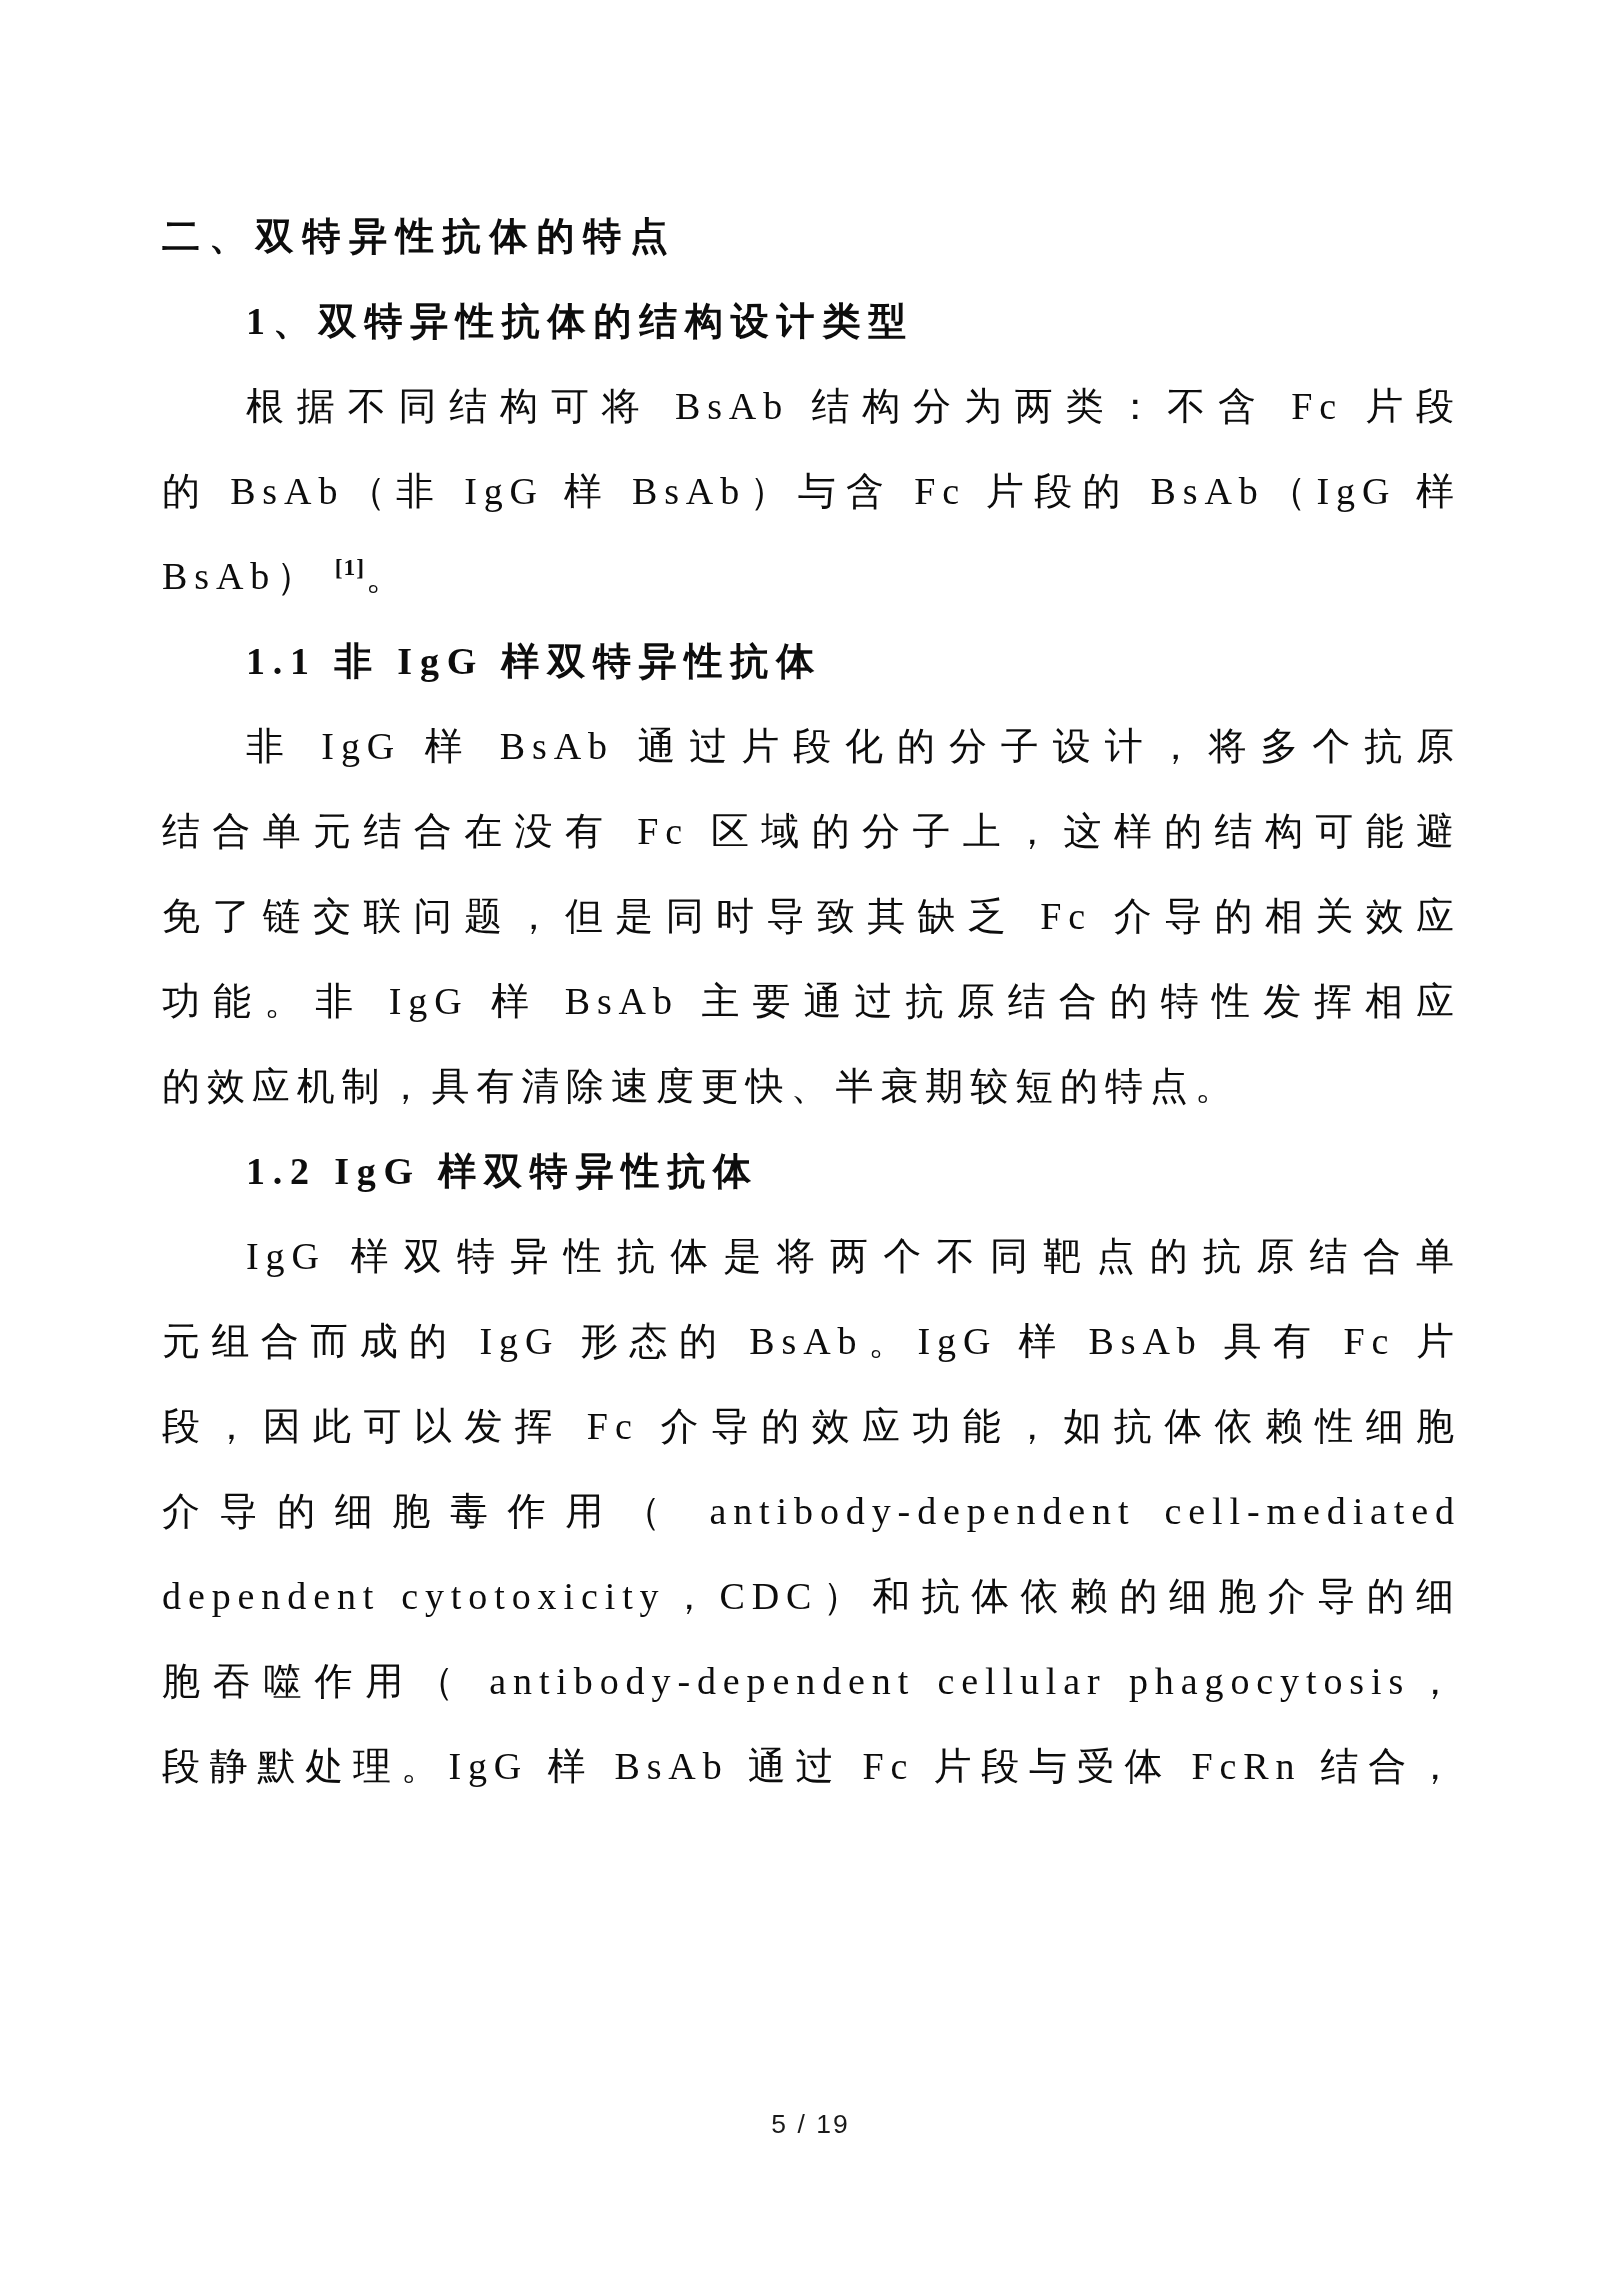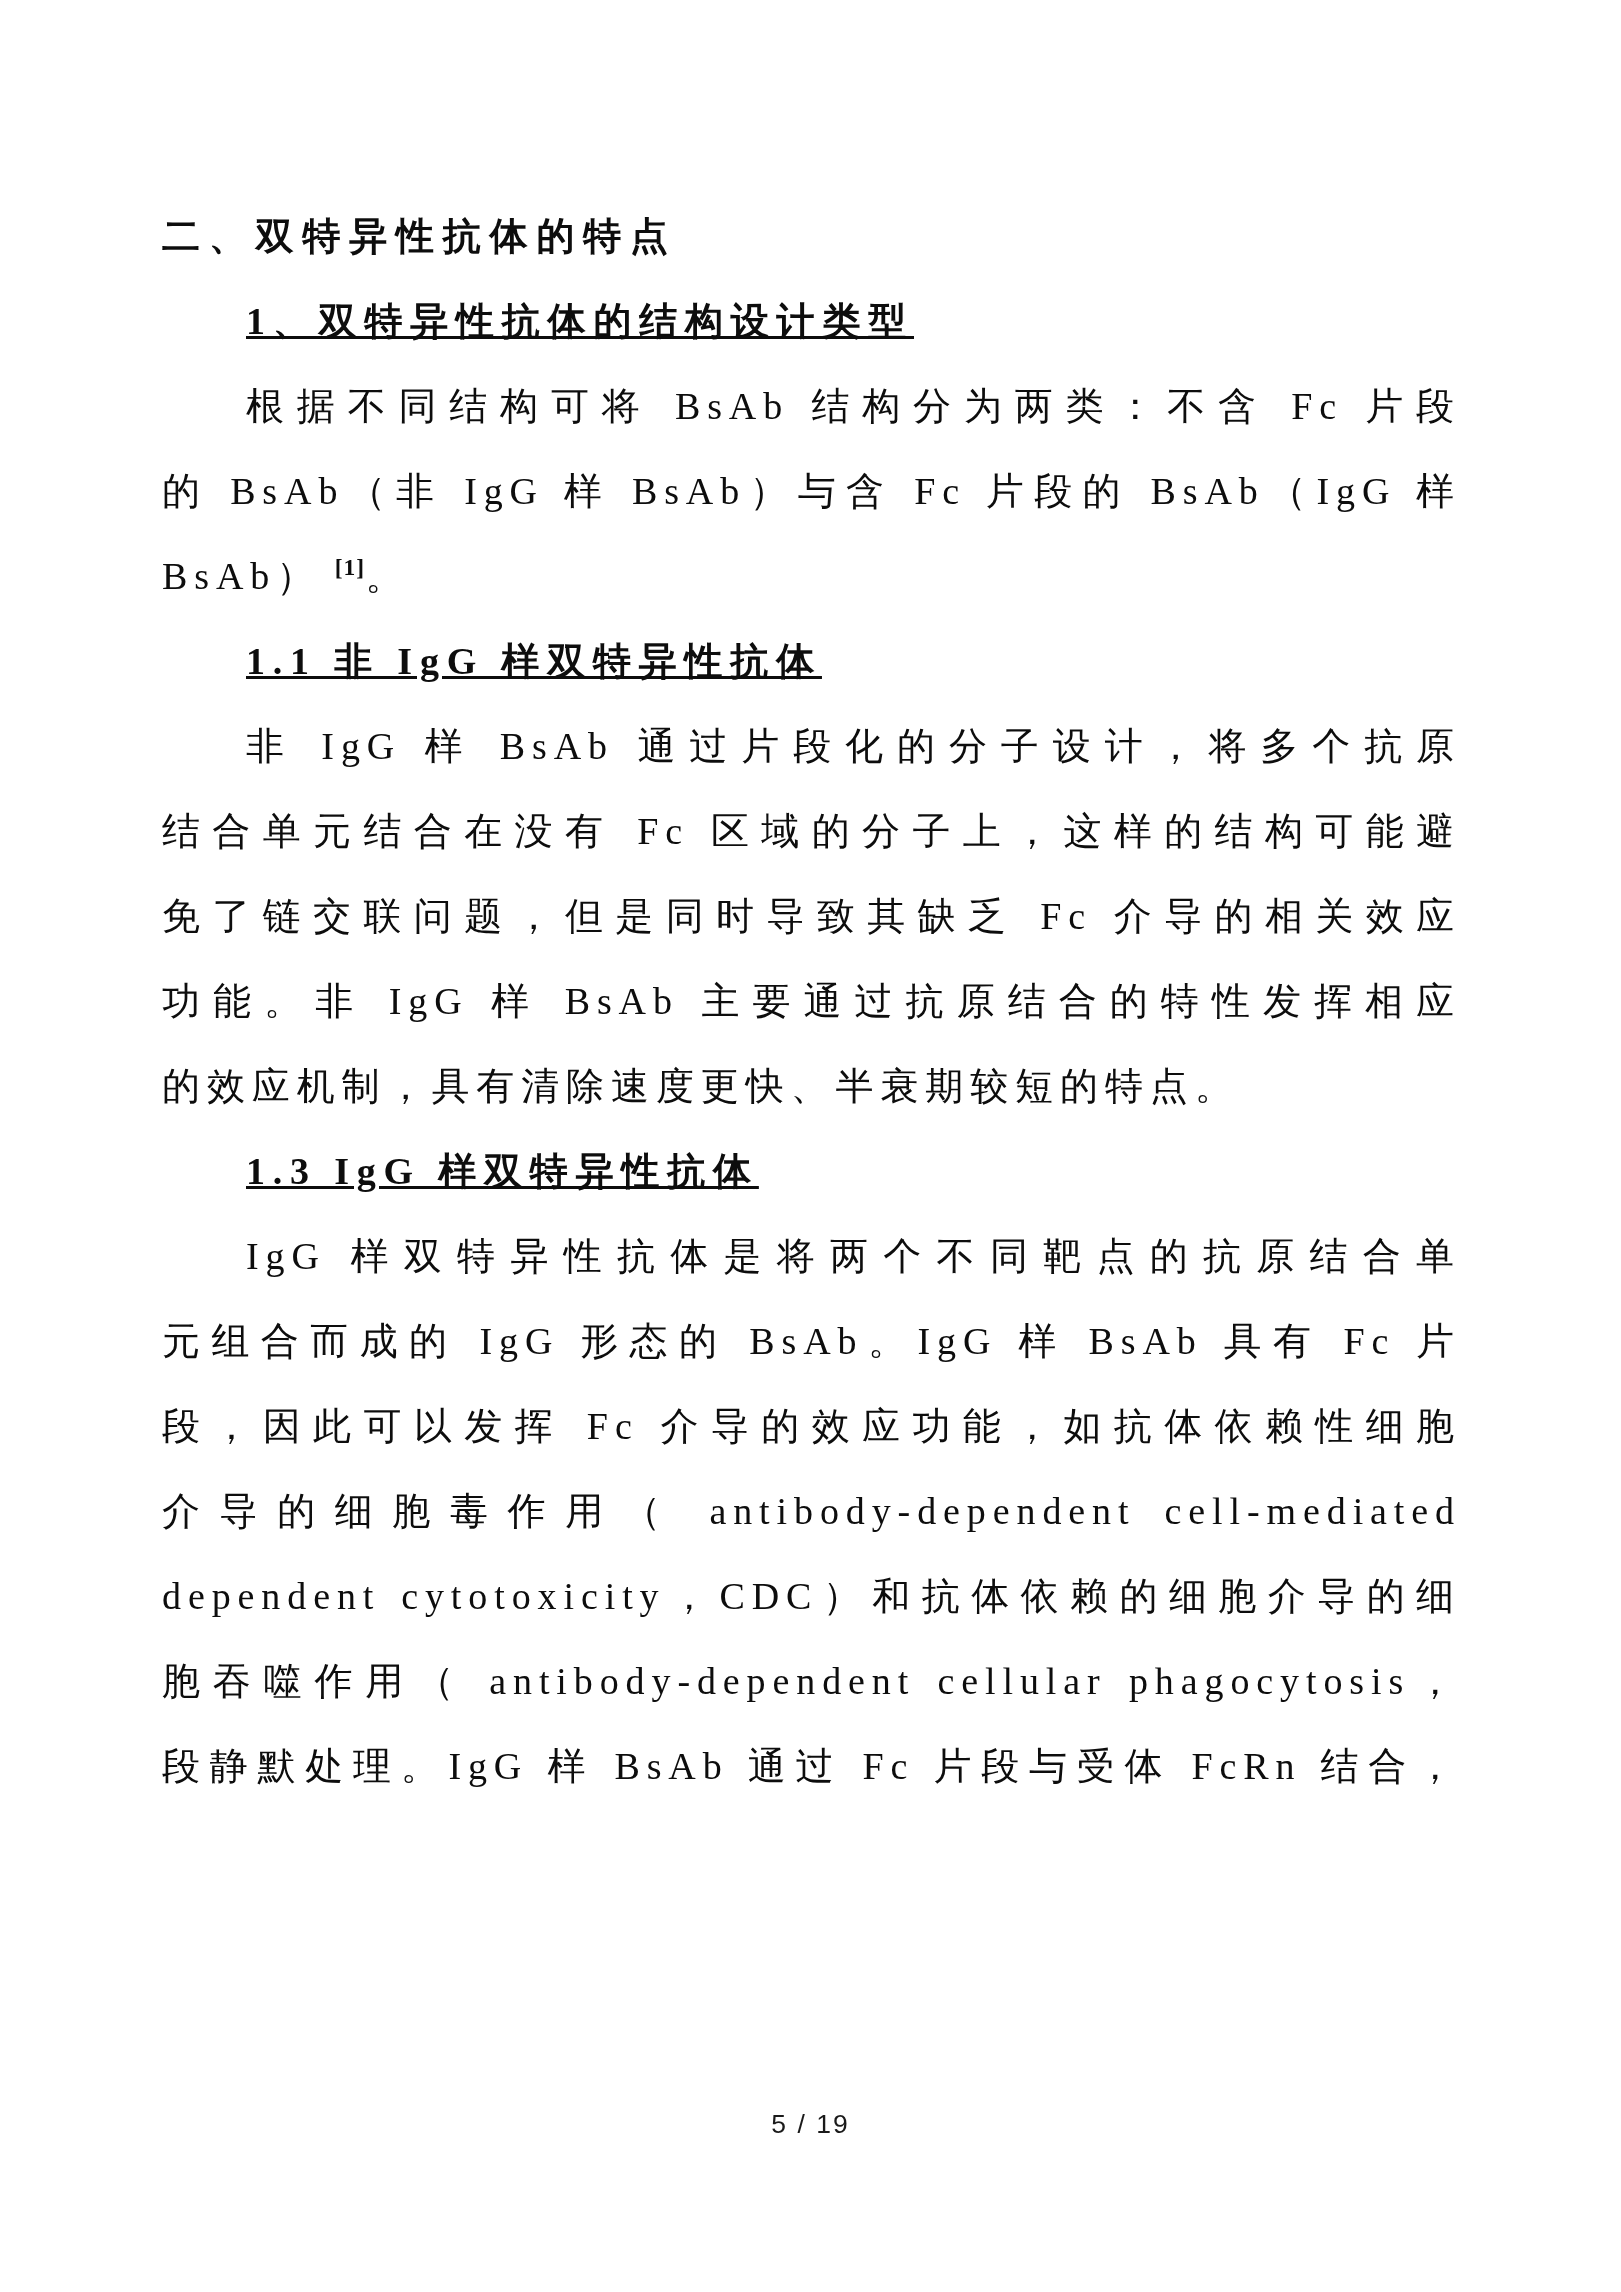--- a/index.html
+++ b/index.html
@@ -35,21 +35,20 @@
     text-align:left;
   }
   .line.h1{
     font-weight:bold;
     letter-spacing:8.8px;
   }
   .line.h2{
     font-weight:bold;
     padding-left:84px;
     letter-spacing:7.8px;
-    text-decoration:underline;
   }
   .line.indent{
     padding-left:84px;
   }
   .ref{
     font-weight:bold;
     font-size:23.5px;
     letter-spacing:1px;
     vertical-align:super;
     line-height:0;
@@ -82,21 +81,21 @@
     <div class="line h2"><span>1、双特异性抗体的结构设计类型</span></div>
     <div class="line body indent"><span>根据不同结构可将 BsAb 结构分为两类：不含 Fc 片段</span></div>
     <div class="line body"><span>的 BsAb（非 IgG 样 BsAb）与含 Fc 片段的 BsAb（IgG 样</span></div>
     <div class="line body-end"><span>BsAb）</span><span class="ref">[1]</span><span>。</span></div>
     <div class="line h2"><span>1.1 非 IgG 样双特异性抗体</span></div>
     <div class="line body indent"><span>非 IgG 样 BsAb 通过片段化的分子设计，将多个抗原</span></div>
     <div class="line body"><span>结合单元结合在没有 Fc 区域的分子上，这样的结构可能避</span></div>
     <div class="line body"><span>免了链交联问题，但是同时导致其缺乏 Fc 介导的相关效应</span></div>
     <div class="line body"><span>功能。非 IgG 样 BsAb 主要通过抗原结合的特性发挥相应</span></div>
     <div class="line body-end"><span>的效应机制，具有清除速度更快、半衰期较短的特点。</span></div>
-    <div class="line h2"><span>1.3 IgG 样双特异性抗体</span></div>
+    <div class="line h2"><span>1.2 IgG 样双特异性抗体</span></div>
     <div class="line body indent"><span>IgG 样双特异性抗体是将两个不同靶点的抗原结合单</span></div>
     <div class="line body"><span>元组合而成的 IgG 形态的 BsAb。IgG 样 BsAb 具有 Fc 片</span></div>
     <div class="line body"><span>段，因此可以发挥 Fc 介导的效应功能，如抗体依赖性细胞</span></div>
     <div class="line body"><span>介导的细胞毒作用（ antibody-dependent cell-mediated</span></div>
     <div class="line body"><span>dependent cytotoxicity，CDC）和抗体依赖的细胞介导的细</span></div>
     <div class="line body"><span>胞吞噬作用（ antibody-dependent cellular phagocytosis，</span></div>
     <div class="line body"><span>段静默处理。IgG 样 BsAb 通过 Fc 片段与受体 FcRn 结合，</span></div>
   </div>
 
 <div class="footer">5 / 19</div>

